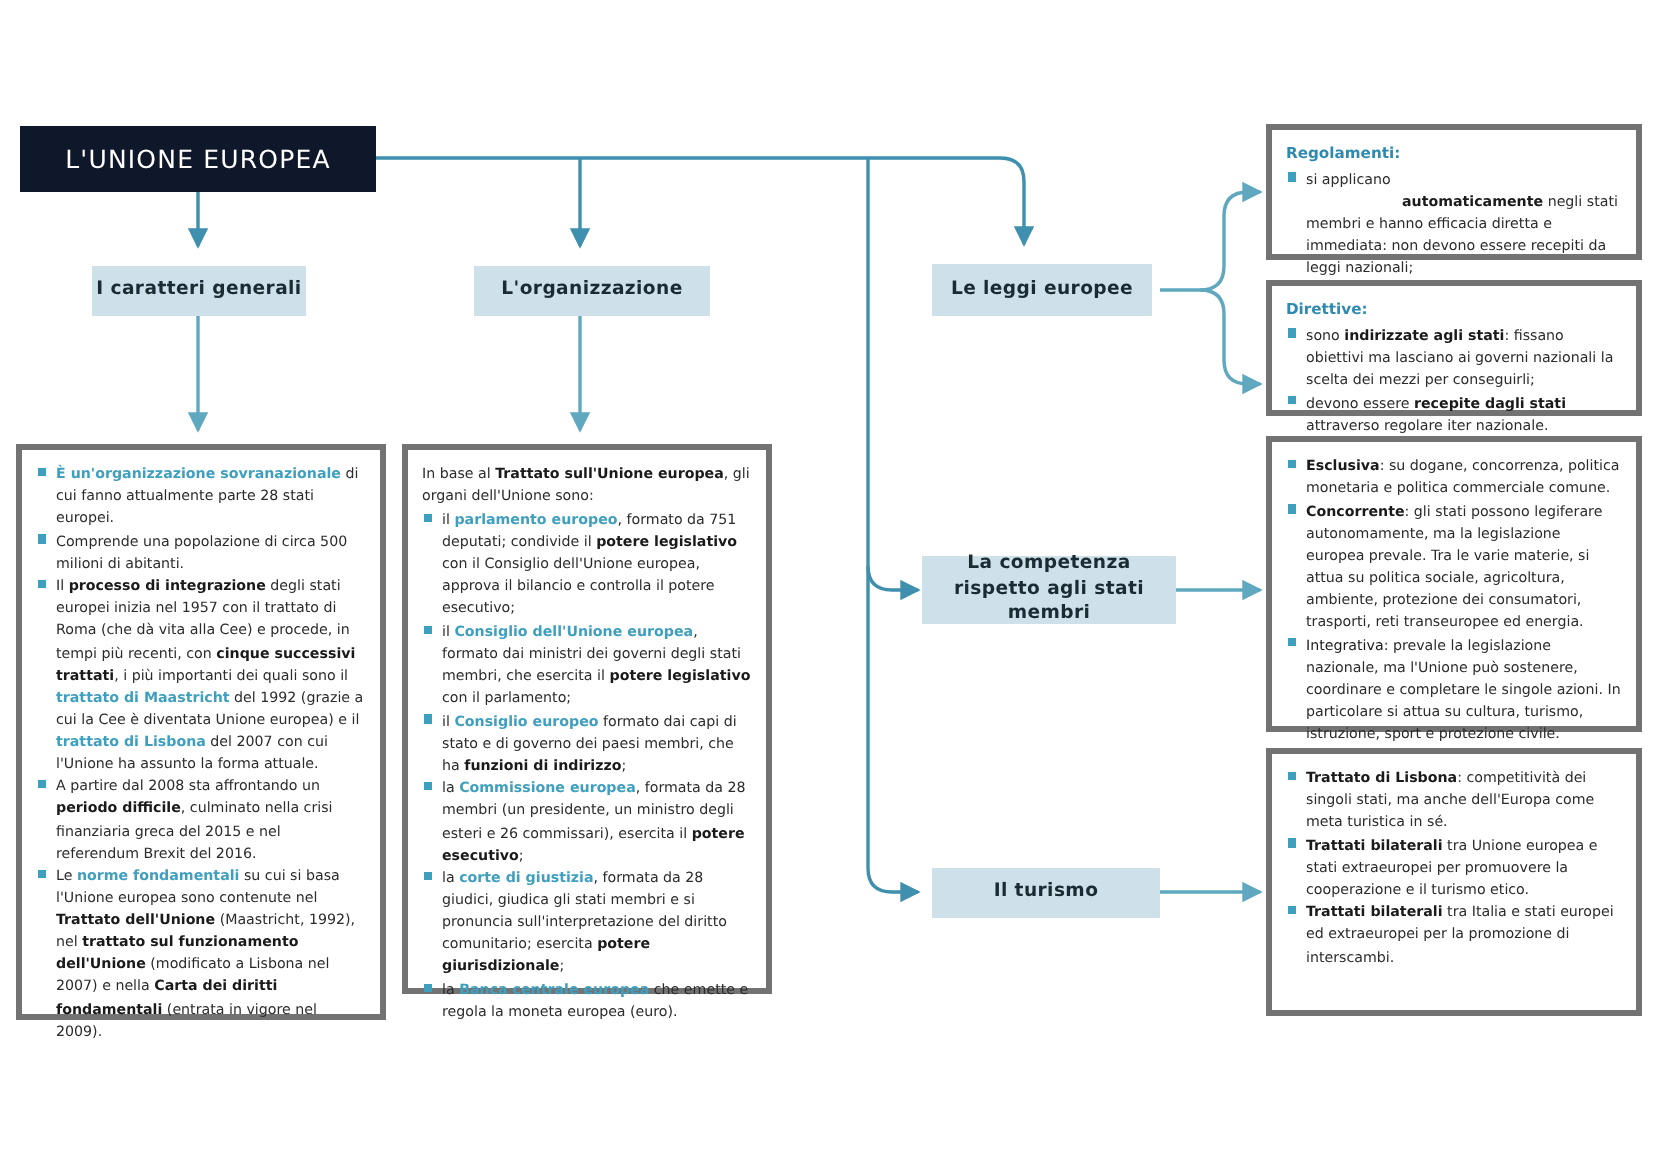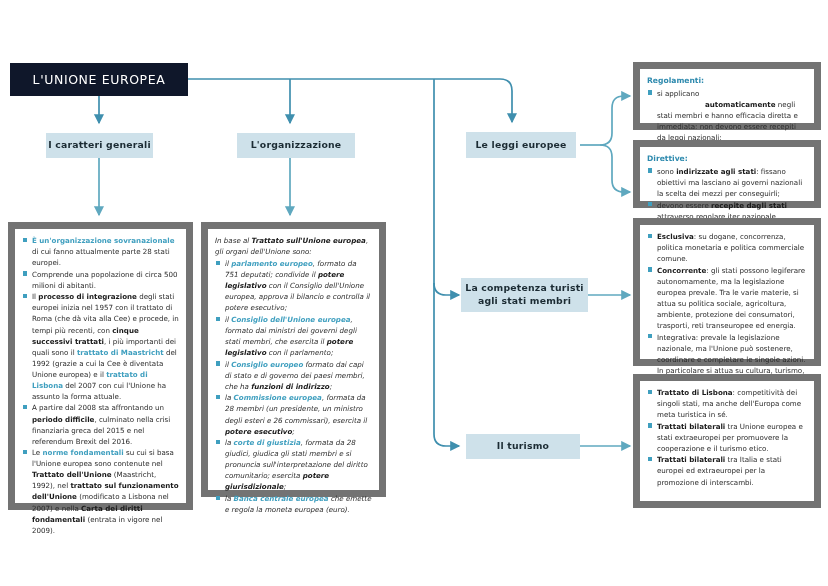--- a/index.html
+++ b/index.html
@@ -19,21 +19,21 @@
 
   
   .lbl-box{
     position:absolute;background:#CEE1EA;color:#1b2b33;
     display:flex;align-items:center;justify-content:center;text-align:center;
     font-size:9.3px;font-weight:700;letter-spacing:.2px;line-height:1.35;
   }
 
   
   .panel{
-    position:absolute;background:#ffffff;border:7px solid #737373;
+    position:absolute;background:#ffffff;border:3px solid #737373;
     box-sizing:border-box;padding:6px 7px 6px 7px;
     font-size:7.1px;line-height:1.56;color:#2b2b2b;
   }
   .panel p{margin:0 0 0 0;}
   .panel .lead{margin:0 0 1px 0;}
   ul.bl{list-style:none;margin:0;padding:0;}
   ul.bl>li{position:relative;padding-left:10px;margin:0 0 .5px 0;}
   ul.bl>li:before{
     content:"";position:absolute;left:1px;top:2.6px;
     width:4.3px;height:4.3px;background:#3F9FBF;
@@ -81,34 +81,34 @@
 
       <path d="M580,446 L630,446" marker-end="url(#ah)"></path>
     </g>
   </svg>
 
   <div class="title-box">L'UNIONE EUROPEA</div>
 
   <div class="lbl-box" style="left:46px;top:133px;width:107px;height:25px;">I caratteri generali</div>
   <div class="lbl-box" style="left:237px;top:133px;width:118px;height:25px;">L'organizzazione</div>
   <div class="lbl-box" style="left:466px;top:132px;width:110px;height:26px;">Le leggi europee</div>
-  <div class="lbl-box" style="left:461px;top:278px;width:119px;height:34px;padding:0 4px;">La competenza turisti agli stati membri</div>
+  <div class="lbl-box" style="left:461px;top:278px;width:119px;height:34px;padding:0 4px;">La competenza rispetto agli stati membri</div>
   <div class="lbl-box" style="left:466px;top:434px;width:114px;height:25px;">Il turismo</div>
 
   <div class="panel" style="left:8px;top:222px;width:185px;height:288px;">
     <ul class="bl">
         <li><span class="tlb">È un'organizzazione sovranazionale</span><span> di cui fanno attualmente parte 28 stati europei.</span></li>
         <li><span>Comprende una popolazione di circa 500 milioni di abitanti.</span></li>
         <li><span>Il </span><span class="b-txt" style="font-weight: 700; color: rgb(26, 26, 26);">processo di integrazione</span><span> degli stati europei inizia nel 1957 con il trattato di Roma (che dà vita alla Cee) e procede, in tempi più recenti, con </span><span class="b-txt" style="font-weight: 700; color: rgb(26, 26, 26);">cinque successivi trattati</span><span>, i più importanti dei quali sono il </span><span class="tlb">trattato di Maastricht</span><span> del 1992 (grazie a cui la Cee è diventata Unione europea) e il </span><span class="tlb">trattato di Lisbona</span><span> del 2007 con cui l'Unione ha assunto la forma attuale.</span></li>
         <li><span>A partire dal 2008 sta affrontando un </span><span class="b-txt" style="font-weight: 700; color: rgb(26, 26, 26);">periodo difficile</span><span>, culminato nella crisi finanziaria greca del 2015 e nel referendum Brexit del 2016.</span></li>
         <li><span>Le </span><span class="tlb">norme fondamentali</span><span> su cui si basa l'Unione europea sono contenute nel </span><span class="b-txt" style="font-weight: 700; color: rgb(26, 26, 26);">Trattato dell'Unione</span><span> (Maastricht, 1992), nel </span><span class="b-txt" style="font-weight: 700; color: rgb(26, 26, 26);">trattato sul funzionamento dell'Unione</span><span> (modificato a Lisbona nel 2007) e nella </span><span class="b-txt" style="font-weight: 700; color: rgb(26, 26, 26);">Carta dei diritti fondamentali</span><span> (entrata in vigore nel 2009).</span></li>
       </ul>
   </div>
 
-  <div class="panel" style="left:201px;top:222px;width:185px;height:275px;font-style:italic;">
+  <div class="panel" style="left:201px;top:222px;width:185px;height:275px;">
     <p class="lead"><span>In base al </span><span class="b-txt" style="font-weight: 700; color: rgb(26, 26, 26);">Trattato sull'Unione europea</span><span>, gli organi dell'Unione sono:</span></p>
     <ul class="bl">
         <li><span>il </span><span class="tlb">parlamento europeo</span><span>, formato da 751 deputati; condivide il </span><span class="b-txt" style="font-weight: 700; color: rgb(26, 26, 26);">potere legislativo</span><span> con il Consiglio dell'Unione europea, approva il bilancio e controlla il potere esecutivo;</span></li>
         <li><span>il </span><span class="tlb">Consiglio dell'Unione europea</span><span>, formato dai ministri dei governi degli stati membri, che esercita il </span><span class="b-txt" style="font-weight: 700; color: rgb(26, 26, 26);">potere legislativo</span><span> con il parlamento;</span></li>
         <li><span>il </span><span class="tlb">Consiglio europeo</span><span> formato dai capi di stato e di governo dei paesi membri, che ha </span><span class="b-txt" style="font-weight: 700; color: rgb(26, 26, 26);">funzioni di indirizzo</span><span>;</span></li>
         <li><span>la </span><span class="tlb">Commissione europea</span><span>, formata da 28 membri (un presidente, un ministro degli esteri e 26 commissari), esercita il </span><span class="b-txt" style="font-weight: 700; color: rgb(26, 26, 26);">potere esecutivo</span><span>;</span></li>
         <li><span>la </span><span class="tlb">corte di giustizia</span><span>, formata da 28 giudici, giudica gli stati membri e si pronuncia sull'interpretazione del diritto comunitario; esercita </span><span class="b-txt" style="font-weight: 700; color: rgb(26, 26, 26);">potere giurisdizionale</span><span>;</span></li>
         <li><span>la </span><span class="tlb">Banca centrale europea</span><span> che emette e regola la moneta europea (euro).</span></li>
       </ul>
   </div>

